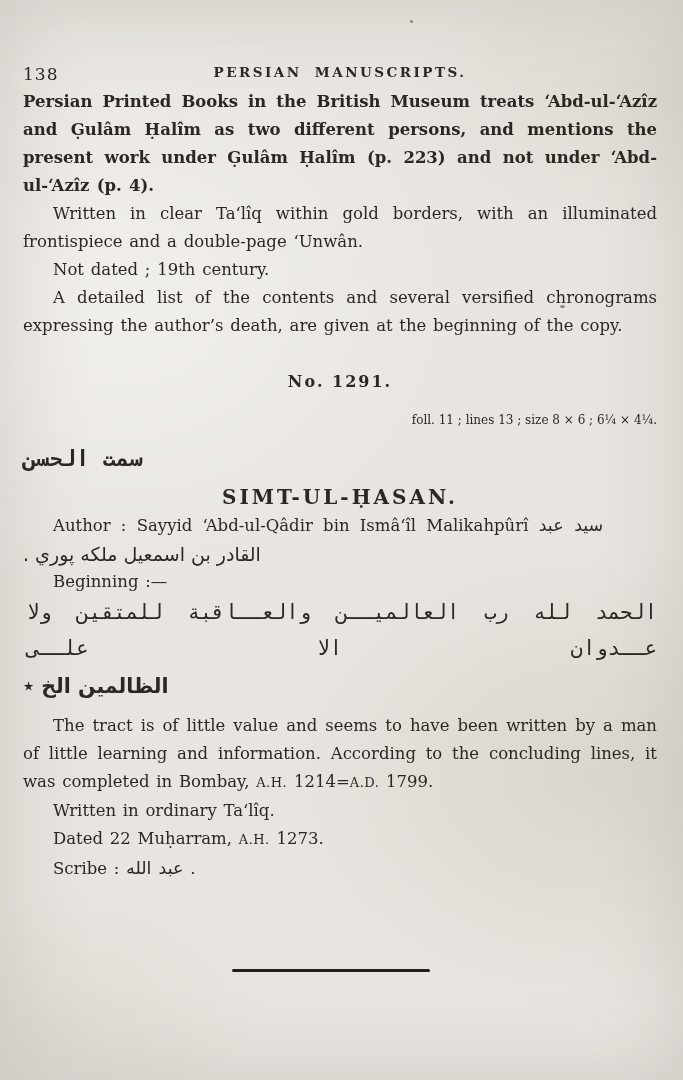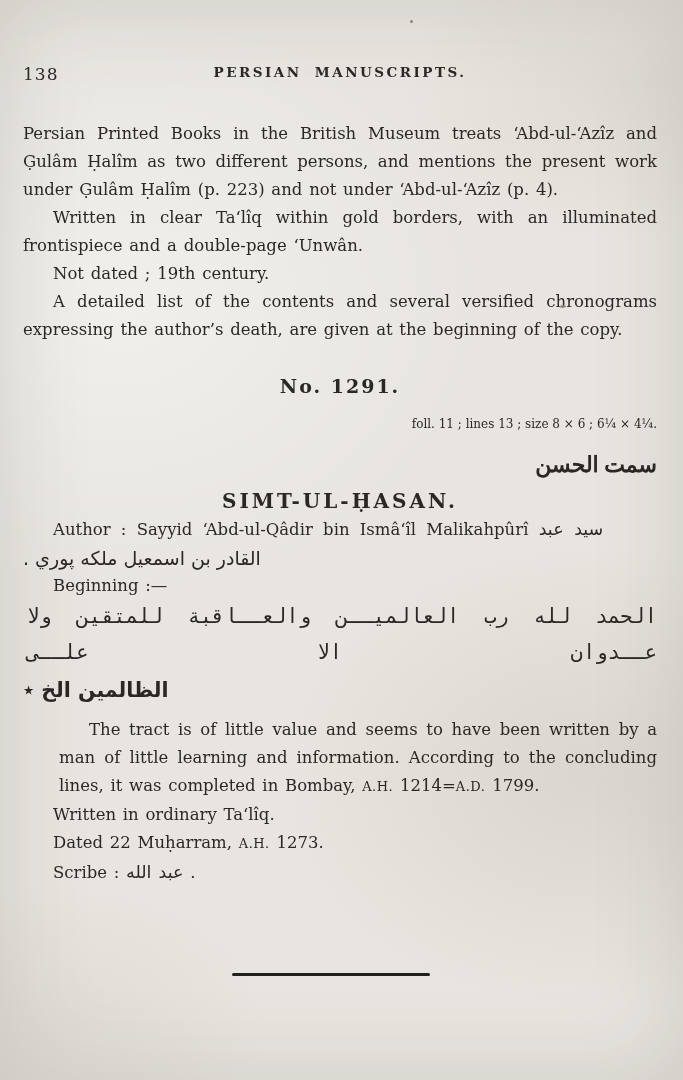--- a/index.html
+++ b/index.html
@@ -14,34 +14,34 @@
     box-shadow: inset 0 0 90px rgba(90,84,72,0.18);
     font-family:"DejaVu Serif","Liberation Serif",serif;
     color:#2b2824;
     -webkit-font-smoothing:antialiased;
   }
   .page{position:relative;padding:64px 26px 0 23px;width:634px;}
   .hdr{position:relative;height:22px;margin-bottom:0;}
   .pgnum{position:absolute;left:0;top:0;font-size:17px;letter-spacing:1px;}
   .runtitle{text-align:center;font-size:13.5px;font-weight:bold;letter-spacing:2.5px;word-spacing:6px;}
   p{margin:0;font-size:16.5px;line-height:28px;text-align:justify;word-spacing:1.5px;}
-  .first{margin-top:34px;}
+  .first{margin-top:2px;font-weight:bold;}
   .indent{text-indent:30px;}
   .ar{font-family:"DejaVu Sans",sans-serif;font-size:17.5px;}
-  .entry-no{margin:31px 0 0 0;text-align:center;font-size:19px;font-weight:bold;letter-spacing:2px;line-height:22px;}
+  .entry-no{margin:31px 0 0 0;text-align:center;font-size:16px;font-weight:bold;letter-spacing:2px;line-height:22px;}
   .collation{margin-top:17px;text-align:right;font-size:12px;line-height:21px;}
-  .ar-title{margin-top:13px;text-align:right;font-family:Liberation Serif, serif;font-size:22px;font-weight:bold;line-height:33px;}
+  .ar-title{margin-top:13px;text-align:left;font-family:Liberation Mono, monospace;font-size:22px;font-weight:bold;line-height:33px;}
   .latin-title{margin:6px 0 0 0;text-align:center;font-size:20px;font-weight:bold;letter-spacing:3px;line-height:28px;}
   .desc{margin-top:22px;}
   .author-l1{word-spacing:5px;}
   .author-l2{direction:rtl;text-align:left;font-family:"DejaVu Sans",sans-serif;font-size:19px;line-height:28px;}
   .beg-line1{direction:rtl;font-family:Liberation Mono, monospace;font-size:20.5px;line-height:36px;
              text-align:justify;text-align-last:justify;padding-left:4px;}
   .beg-line2{direction:rtl;text-align:left;font-family:"DejaVu Sans",sans-serif;font-size:20.5px;line-height:36px;font-weight:bold;}
-  .remarks{margin-top:8px;margin-left:36px;}
+  .remarks{margin-top:8px;}
   .sc{font-size:13px;letter-spacing:0.5px;}
   .end-rule{margin:86px 0 0 209px;width:198px;border:0;border-top:3px solid #22201d;border-radius:2px;}
   .speck{position:absolute;background:#8d877c;border-radius:50%;}
 </style>
 </head>
 <body>
 
 <div class="page">
 
   <div class="hdr">

